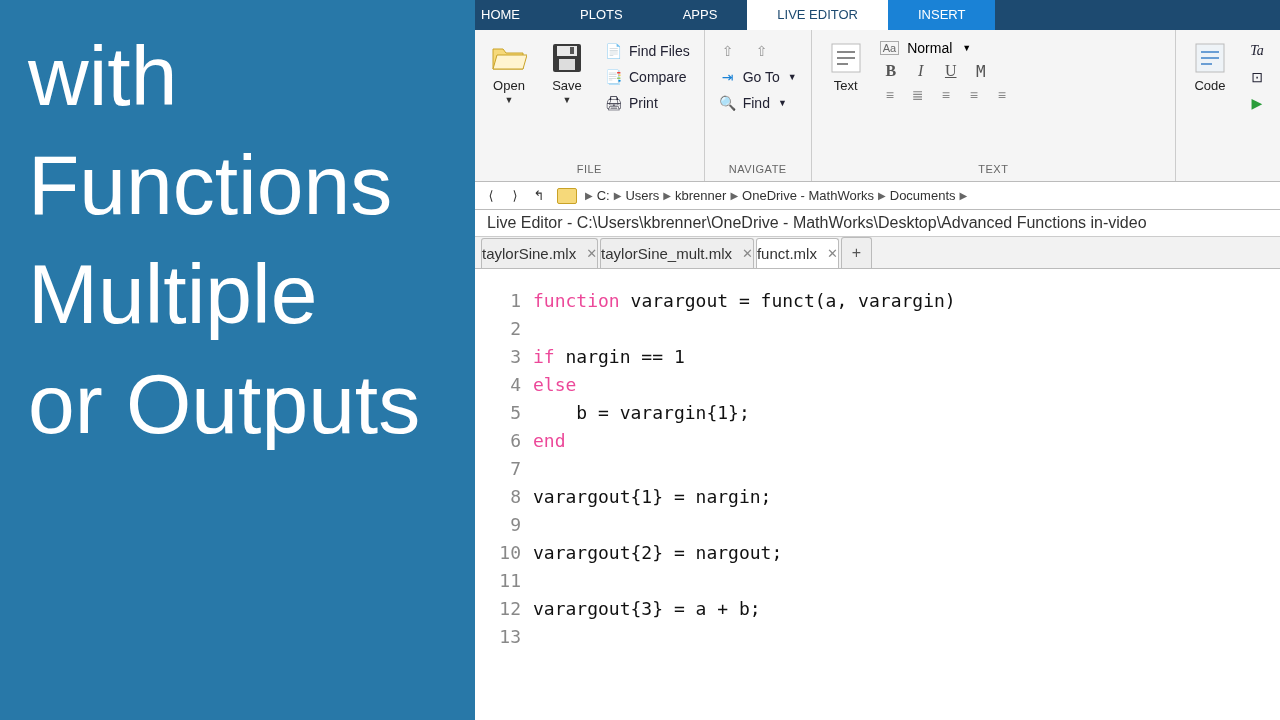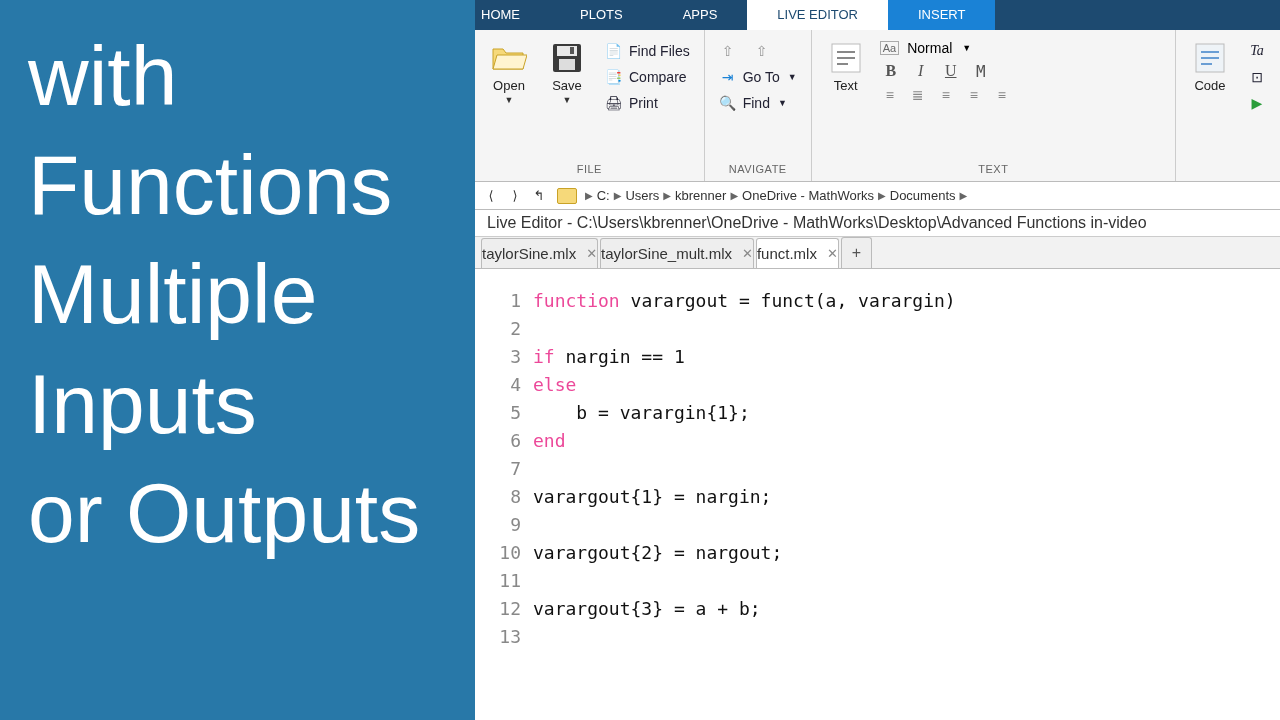--- a/index.html
+++ b/index.html
@@ -59,21 +59,20 @@
 
 svg { display: block; }
 </style>
 </head>
 <body>
 
 <div class="left-panel">
   <div class="title-word">with</div>
   <div class="title-word">Functions</div>
   <div class="title-word">Multiple</div>
-  <div class="title-word">Inputs</div>
   <div class="title-word">or Outputs</div>
 </div>
 
 <div class="right-panel">
 
   <div class="tabs">
     <div class="tab" style="padding-left:6px;">HOME</div>
     <div class="tab">PLOTS</div>
     <div class="tab">APPS</div>
     <div class="tab active">LIVE EDITOR</div>

